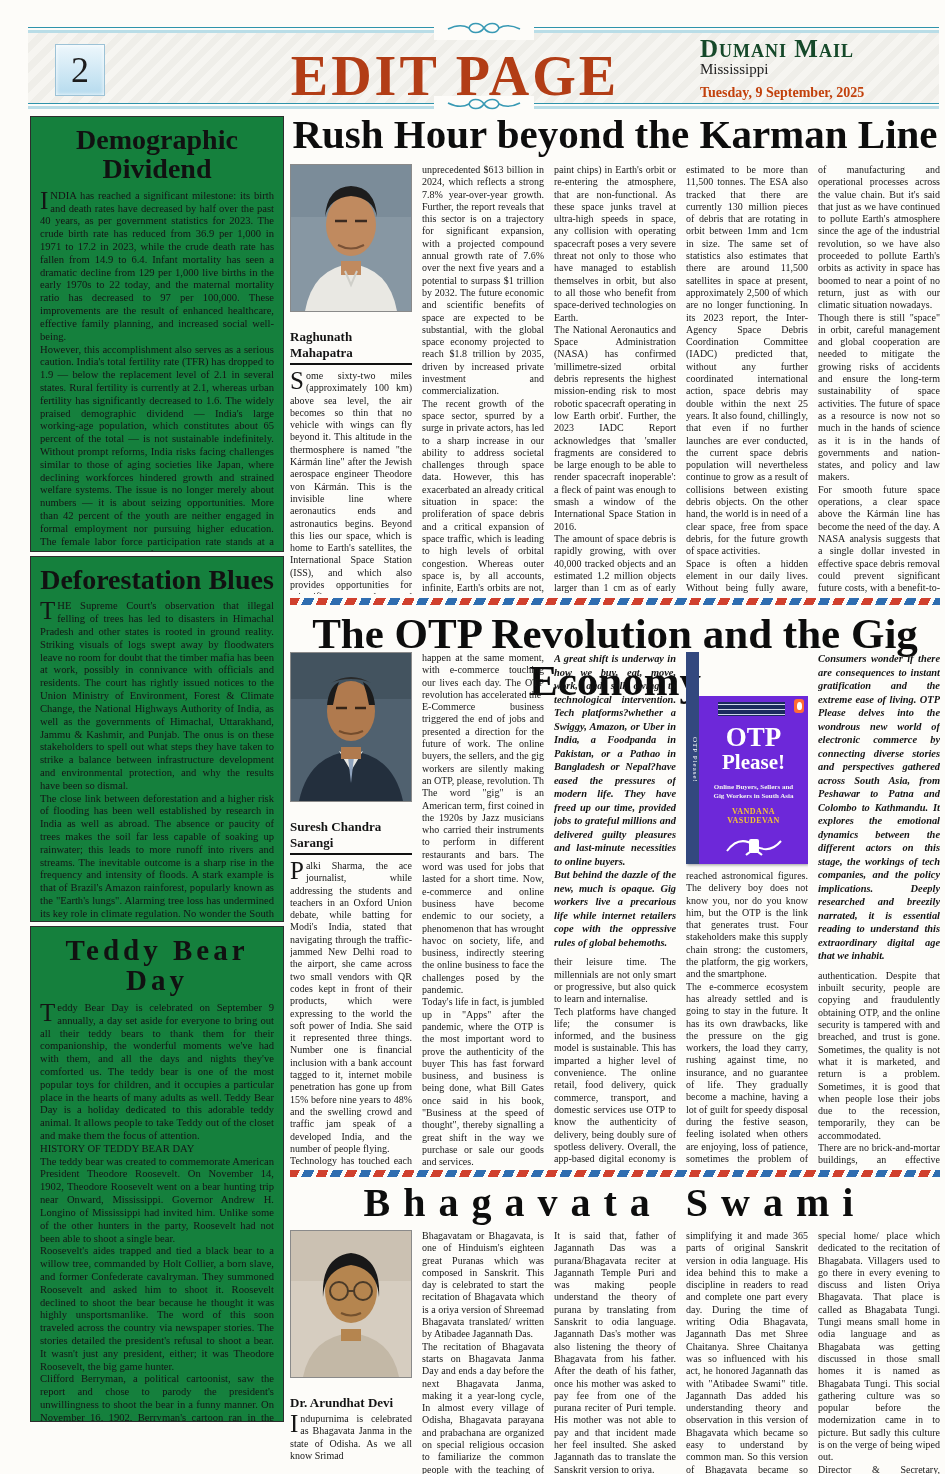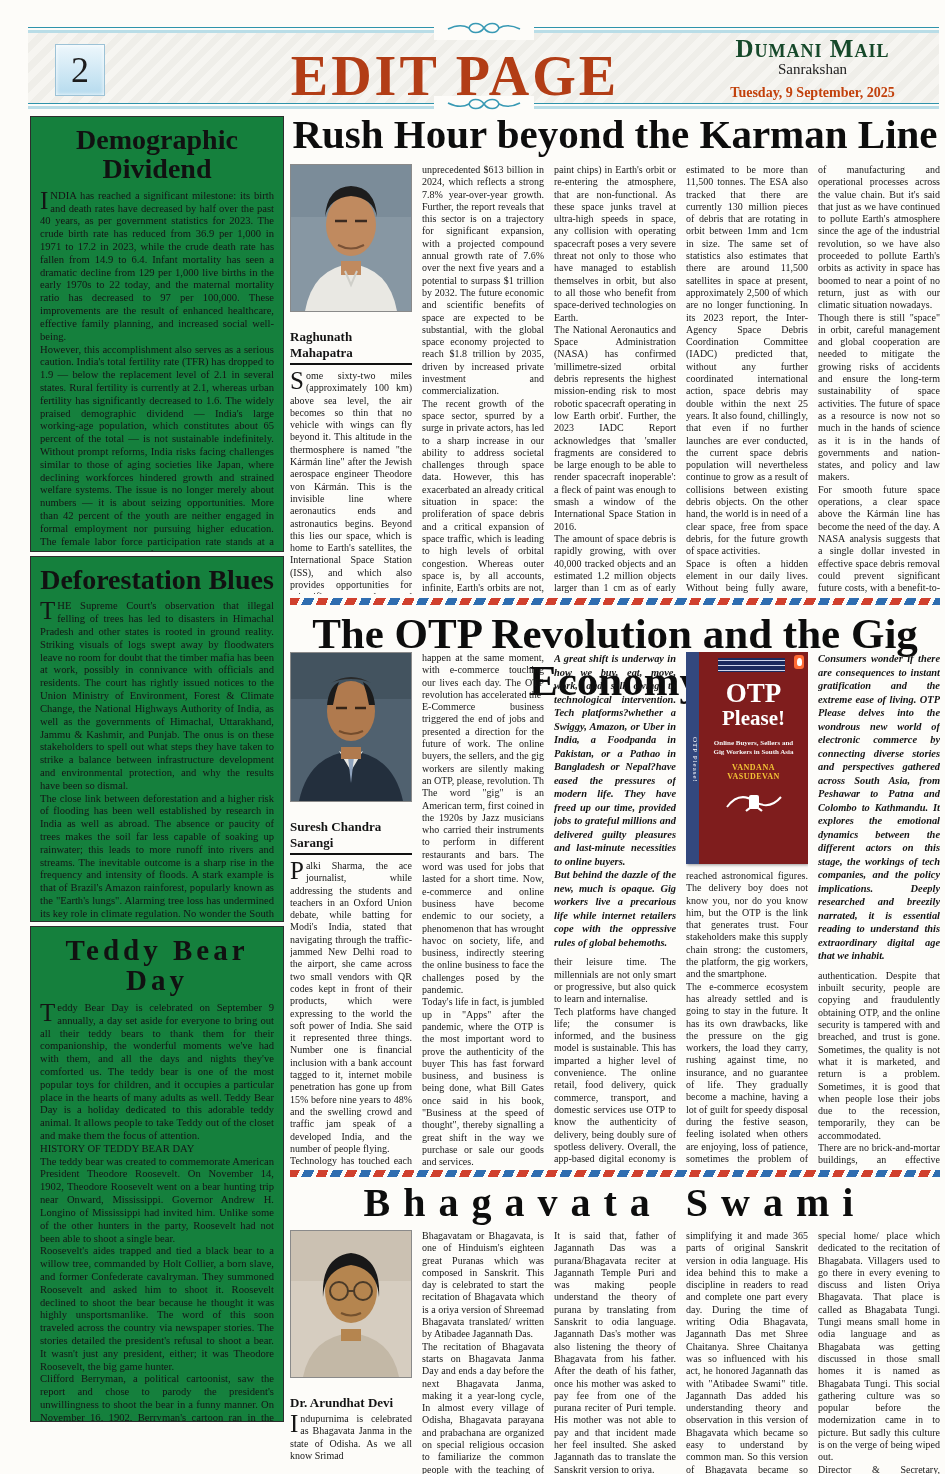--- a/index.html
+++ b/index.html
@@ -12,21 +12,21 @@
     border-top:1.5px solid #2e93ab;
     background:linear-gradient(#b9dde7,#b9dde7) center/100% 3px no-repeat;}
   .rule-top{top:27px}.rule-bottom{top:103px}
   .ornament{position:absolute;left:50%;transform:translateX(-50%);background:#fdfcf9;padding:0 8px;top:-7px;}
   .pagenum{position:absolute;left:55px;top:44px;width:48px;height:50px;
     background:linear-gradient(180deg,#edf7fc,#b6dbee);border:1px solid #9cc2d6;
     box-shadow:inset 0 0 4px #fff;display:flex;align-items:center;justify-content:center;
     font-size:36px;color:#1d1d1d;}
   .edit-title{position:absolute;left:210px;top:44px;width:490px;text-align:center;
     font-size:56px;letter-spacing:3px;color:#b23d16;font-weight:600;}
-  .masthead{position:absolute;right:20px;top:36px;width:225px;text-align:center;}
+  .masthead{position:absolute;right:20px;top:36px;width:225px;}
   .paper-name{font-variant:small-caps;font-weight:700;font-size:25px;color:#16492a;letter-spacing:1px;line-height:1;}
   .paper-city{font-size:15px;color:#222;line-height:1.15;}
   .paper-date{font-size:14px;font-weight:700;color:#c2410c;margin-top:7px;}
   
   .left-rail{position:absolute;left:30px;top:116px;width:254px;}
   .lbox{border:1.6px solid #2d2d2d;background:#15803d;padding:6px 9px;margin-bottom:4px;
         box-sizing:border-box;overflow:hidden;}
   .lbox1{height:436px}.lbox2{height:366px}.lbox3{height:496px}
   .ltitle{text-align:center;font-weight:700;font-size:28px;line-height:1.05;margin:2px 0 6px 0;color:#111;}
   .ltitle.spaced{letter-spacing:4px;font-size:29px;}
@@ -41,21 +41,21 @@
   .caption{font-weight:700;font-size:13px;text-align:left;padding:17px 0 2px 0;}
   .caption.rule{border-bottom:2.5px solid #111;margin-bottom:5px;}
   .airmail{position:absolute;height:7px;
     background:repeating-linear-gradient(115deg,#d0402e 0 9px,#fdfcf9 9px 13px,#2f6db0 13px 22px,#fdfcf9 22px 26px);}
   .sec-title{position:absolute;text-align:center;font-weight:700;color:#0d0d0d;}
   .quote{font-style:italic;font-weight:600;font-size:10.4px;line-height:1.3;text-align:justify;margin-bottom:7px;}
   
   .book{width:122px;height:212px;display:flex;margin-bottom:6px;box-shadow:1px 1px 3px #999;}
   .spine{width:13px;background:#33487e;color:#fff;writing-mode:vertical-rl;
          font-size:7px;letter-spacing:1px;text-align:center;padding-top:4px;box-sizing:border-box;}
-  .face{flex:1;background:#7f1d1d;position:relative;text-align:center;color:#fff;padding:4px 13px;box-sizing:border-box;}
+  .face{flex:1;background:#6d28d9;position:relative;text-align:center;color:#fff;padding:4px 13px;box-sizing:border-box;margin-top:44px;}
   .blurb-lines{height:14px;margin:2px 10px 2px 6px;
     background:repeating-linear-gradient(#1b2a5e 0 2px,#cfd6ea 2px 3px,#1b2a5e 3px 5px);}
   .penguin{position:absolute;top:3px;right:4px;width:10px;height:14px;background:#ff6b35;border-radius:3px;}
   .penguin::after{content:"";position:absolute;left:2.5px;top:3px;width:5px;height:8px;background:#fff;border-radius:50% 50% 40% 40%;}
   .bk-otp{font-size:27px;font-weight:700;line-height:1;margin-top:8px;}
   .bk-please{font-size:21px;font-weight:700;line-height:1.05;}
   .bk-sub{font-size:7px;line-height:1.3;margin-top:10px;color:#f3f3f3;font-weight:bold;}
   .bk-auth{font-size:8px;font-weight:700;letter-spacing:0.5px;color:#f2c335;margin-top:6px;}
   .bk-art{margin-top:6px;}
 </style>
@@ -77,21 +77,21 @@
         </svg>
     </span>
   </div>
 
   <div class="pagenum">2</div>
 
   <div class="edit-title">EDIT PAGE</div>
 
   <div class="masthead">
     <div class="paper-name">Dumani Mail</div>
-    <div class="paper-city">Sanrakshan</div>
+    <div class="paper-city">Mississippi</div>
     <div class="paper-date">Tuesday, 9 September, 2025</div>
   </div>
 
   <div class="teal-rule rule-bottom">
     <span class="ornament" style="top:-8px">
       <svg width="84" height="15" viewBox="0 0 84 15">
           <g fill="none" stroke="#3899b4" stroke-width="1.6">
         <path d="M42 8 c-4 6 -13 6 -15 0 c2 -6 11 -6 15 0 c4 6 13 6 15 0 c-2 -6 -11 -6 -15 0"></path>
         <path d="M27 8 C20 12 12 10 6 7"></path>
             <path d="M57 8 C64 12 72 10 78 7"></path>

